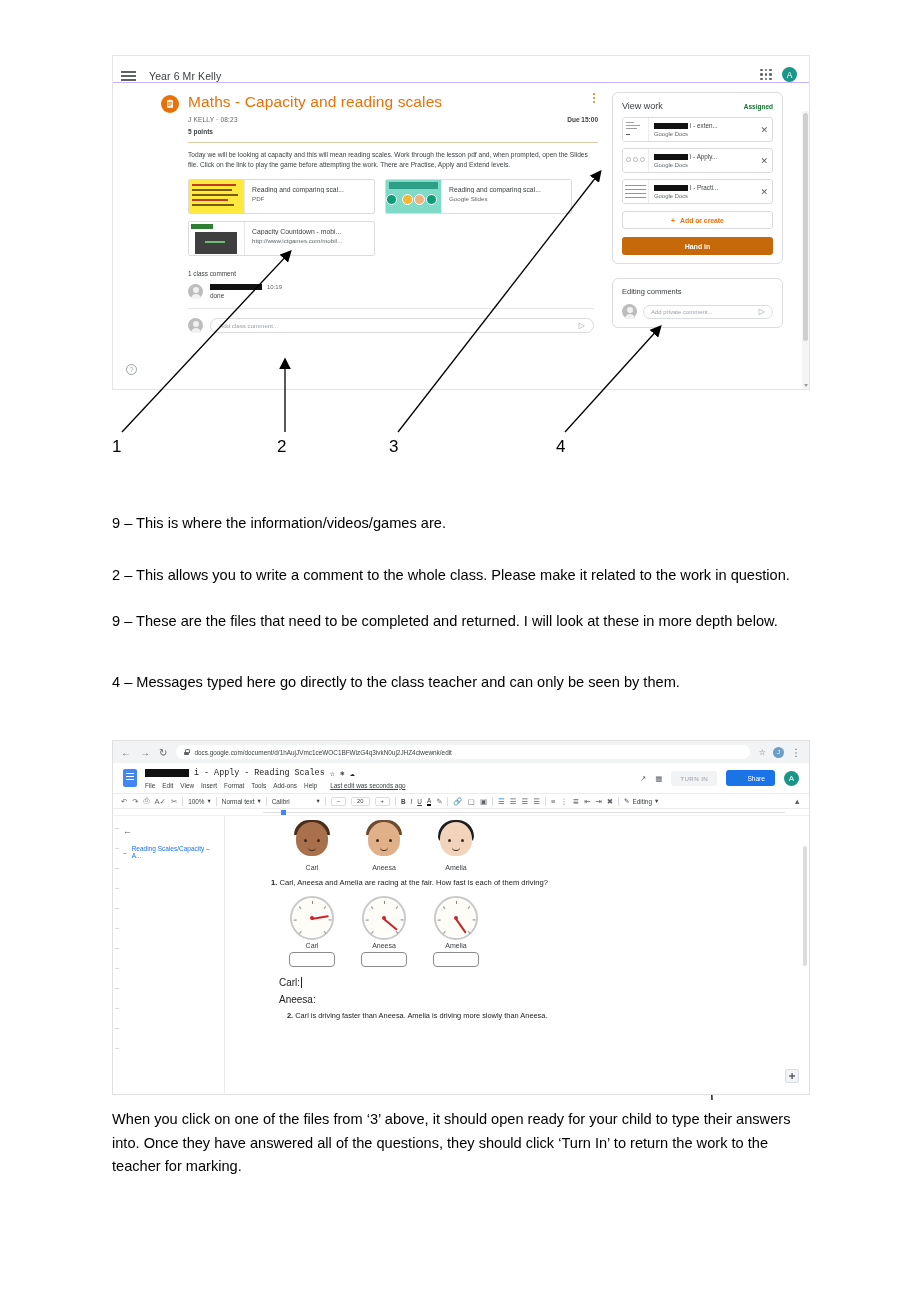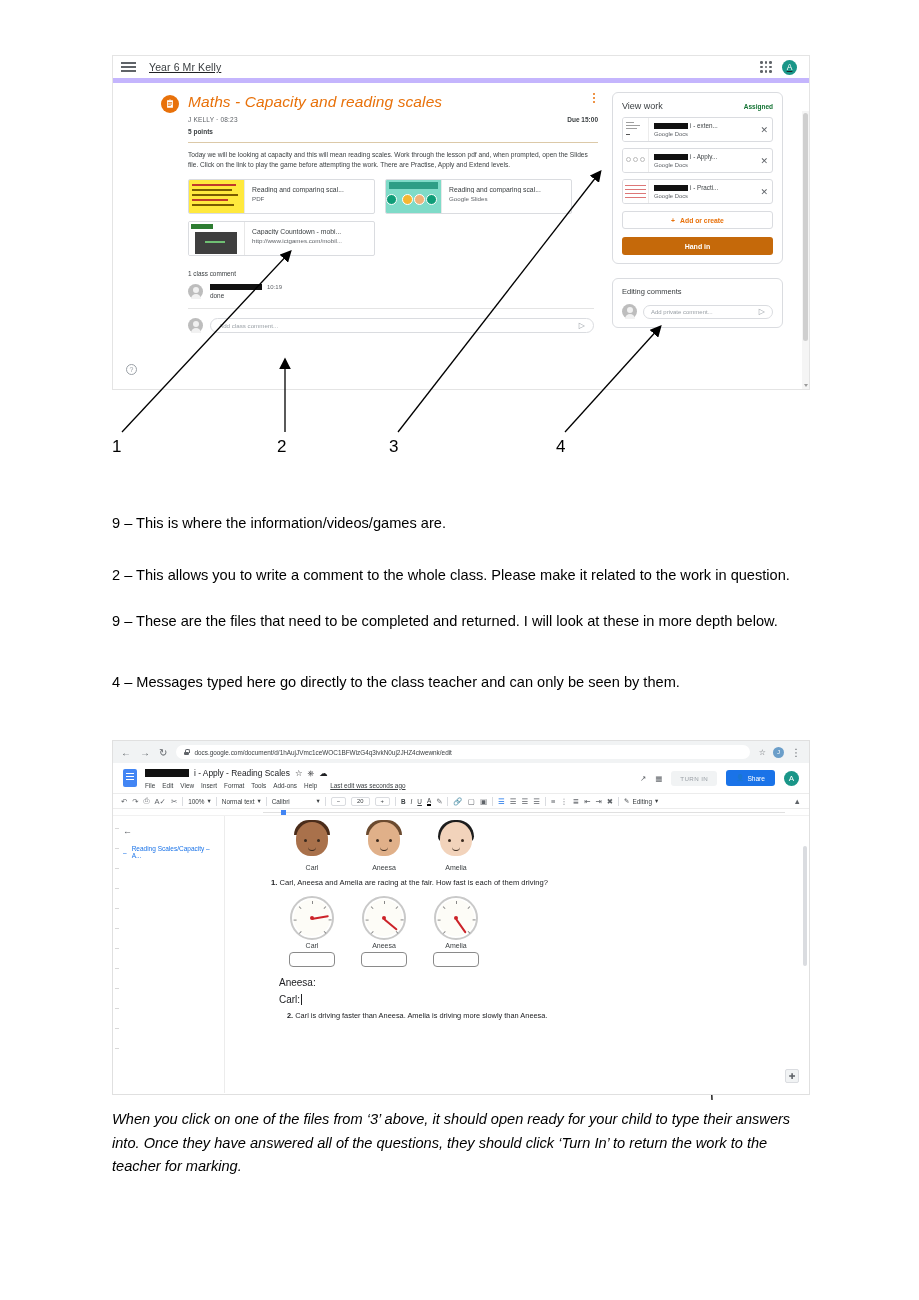--- a/index.html
+++ b/index.html
@@ -15,24 +15,23 @@
 
   
   .gc-shot {
     position:absolute; left:112px; top:55px;
     width:698px; height:335px;
     background:#fff;
     border:1px solid #e4e4e4;
     overflow:hidden;
   }
   .gc-topbar {
-    height:27px; border-bottom:5px solid #c4b5fd;
-    display:flex; align-items:center; padding:0 8px;
+    height:27px; border-bottom:1px solid #c4b5fd;
+    display:flex; align-items:flex-end; padding:0 8px;
     background:#fff;
-    text-decoration:underline;
   }
   .hamburger { width:16px; height:12px; position:relative; margin-right:12px; }
   .hamburger i { position:absolute; left:0; width:15px; height:1.5px; background:#5f6368; }
   .hamburger i:nth-child(1){top:1px;} .hamburger i:nth-child(2){top:5px;} .hamburger i:nth-child(3){top:9px;}
   .gc-classname { font-size:10.5px; color:#3c4043; letter-spacing:.1px; }
   .gc-topright { margin-left:auto; display:flex; align-items:center; gap:10px; padding-right:4px;}
   .apps-grid { display:grid; grid-template-columns:repeat(3,2.6px); grid-template-rows:repeat(3,2.6px); gap:2px; }
   .apps-grid span { width:2.6px; height:2.6px; background:#5f6368; border-radius:50%; }
   .avatar-a {
     width:15px; height:15px; border-radius:50%;
@@ -42,21 +41,21 @@
 
   .gc-body { display:flex; height:308px; position:relative; }
   .gc-left { width:495px; padding:10px 0 0 48px; position:relative; }
 
   .gc-title-row { display:flex; align-items:flex-start; gap:9px; }
   .gc-assign-icon {
     width:18px; height:18px; border-radius:50%; background:#e8710a;
     display:flex; align-items:center; justify-content:center; flex:0 0 auto; margin-top:2px;
   }
   .gc-assign-icon svg { width:10px; height:10px; }
-  .gc-title { font-size:15.5px; color:#e8710a; font-weight:400; letter-spacing:.1px;font-style:italic; }
+  .gc-title { font-size:15.5px; color:#e8710a; font-weight:400; letter-spacing:.1px; }
   .gc-meta { font-size:6.5px; color:#5f6368; margin:3px 0 0 27px; letter-spacing:.2px; }
   .gc-points { font-size:6.5px; color:#3c4043; margin:5px 0 0 27px; font-weight:bold; }
   .gc-due { position:absolute; right:10px; top:33px; font-size:6.5px; color:#3c4043; font-weight:bold;}
   .gc-kebab { position:absolute; right:13px; top:10px; display:flex; flex-direction:column; gap:1.6px; }
   .gc-kebab span { width:2.4px; height:2.4px; background:#e8710a; border-radius:50%; }
 
   .gc-rule { margin:7px 10px 0 27px; height:1px; background:#dcc9a8; }
   .gc-desc {
     margin:7px 14px 0 27px; font-size:6.6px; line-height:1.55; color:#3c4043;
   }
@@ -182,21 +181,21 @@
   .lock:before{content:"";position:absolute;bottom:0;left:0;width:5px;height:3.5px;background:#5f6368;border-radius:1px;}
   .lock:after{content:"";position:absolute;top:0;left:1px;width:3px;height:3px;border:1px solid #5f6368;border-bottom:none;border-radius:2px 2px 0 0;}
   .gd-chrome-right { display:flex; align-items:center; gap:7px; }
   .star { color:#5f6368; font-size:8px; }
   .chrome-av { width:11px;height:11px;border-radius:50%;background:#6b9ec9;color:#fff;font-size:6px;display:flex;align-items:center;justify-content:center;}
 
   .gd-header { height:30px; display:flex; align-items:center; padding:0 10px; background:#fff; }
   .docs-logo { width:14px; height:18px; background:#4285f4; border-radius:2px; position:relative; flex:0 0 auto; }
   .docs-logo:before{content:"";position:absolute;top:4px;left:3px;width:8px;height:1.2px;background:#fff;box-shadow:0 3px 0 #fff,0 6px 0 #fff;}
   .gd-titlewrap { margin-left:8px; }
-  .gd-docname { font-size:8.4px; color:#202124; display:flex; align-items:center; gap:5px;}
+  .gd-docname { font-size:8.4px; color:#202124; display:flex; align-items:center; gap:5px;font-family:Liberation Mono, monospace;}
   .gd-menu { display:flex; gap:7px; font-size:6.4px; color:#3c4043; margin-top:3px; align-items:center; }
   .gd-lastedit { color:#3c4043; text-decoration:underline; margin-left:6px; }
   .gd-header-right { margin-left:auto; display:flex; align-items:center; gap:9px; }
   .turnin-btn { background:#f1f3f4; color:#9aa0a6; font-size:6.2px; padding:4px 9px; border-radius:3px; letter-spacing:.4px;}
   .share-btn { background:#1a73e8; color:#fff; font-size:6.6px; padding:4px 10px; border-radius:3px; display:flex; align-items:center; gap:3px;}
   .gd-av { width:15px;height:15px;border-radius:50%;background:#1a9688;color:#fff;font-size:8px;display:flex;align-items:center;justify-content:center;}
 
   .gd-toolbar {
     height:16px; display:flex; align-items:center; gap:5px; padding:0 8px;
     border-top:1px solid #ececec; border-bottom:1px solid #ececec; font-size:6.4px; color:#3c4043;
@@ -700,30 +699,30 @@
             <div class="pip" style="transform:rotate(315deg)"></div>
             <div class="needle" style="transform:rotate(55deg)"></div>
               <div class="hub"></div>
           </div>
           <div class="gauge-name">Amelia</div>
           <div class="ansbox"></div>
         </div>
       </div>
 
       <div class="typed">
-        <div class="typed-line">Aneesa:</div>
         <div class="typed-line">
           <span>Carl:</span><span class="caret"></span>
         </div>
+        <div class="typed-line">Aneesa:</div>
       </div>
 
       <div class="q2">
         <span class="q-num">2.</span>
         <span>Carl is driving faster than Aneesa. Amelia is driving more slowly than Aneesa.</span>
       </div>
 
       <div class="gd-vscroll"></div>
       <div class="gd-addbtn">✚</div>
     </div>
   </div>
 </div>
 
-<div class="para" style="top:1108px;font-style:italic;">When you click on one of the files from ‘3’ above, it should open ready for your child to type their answers into. Once they have answered all of the questions, they should click ‘Turn In’ to return the work to the teacher for marking.</div>
+<div class="para" style="top:1108px;">When you click on one of the files from ‘3’ above, it should open ready for your child to type their answers into. Once they have answered all of the questions, they should click ‘Turn In’ to return the work to the teacher for marking.</div>
 
 </body></html>

